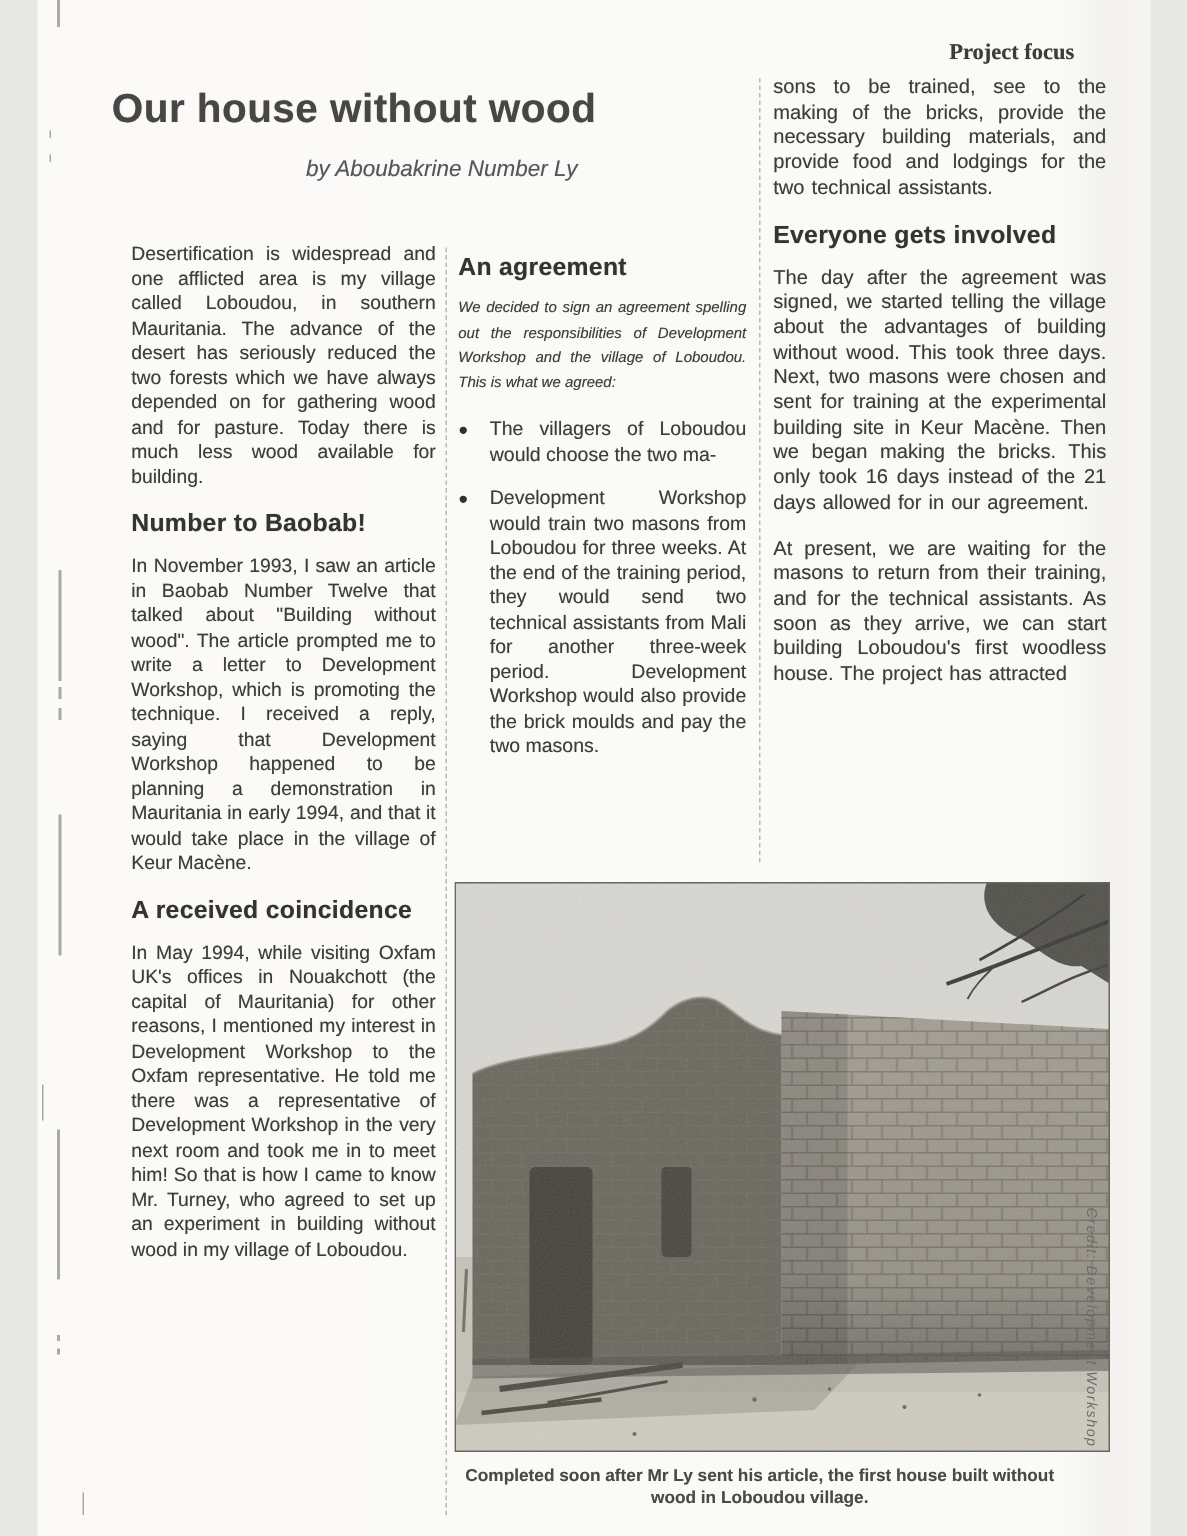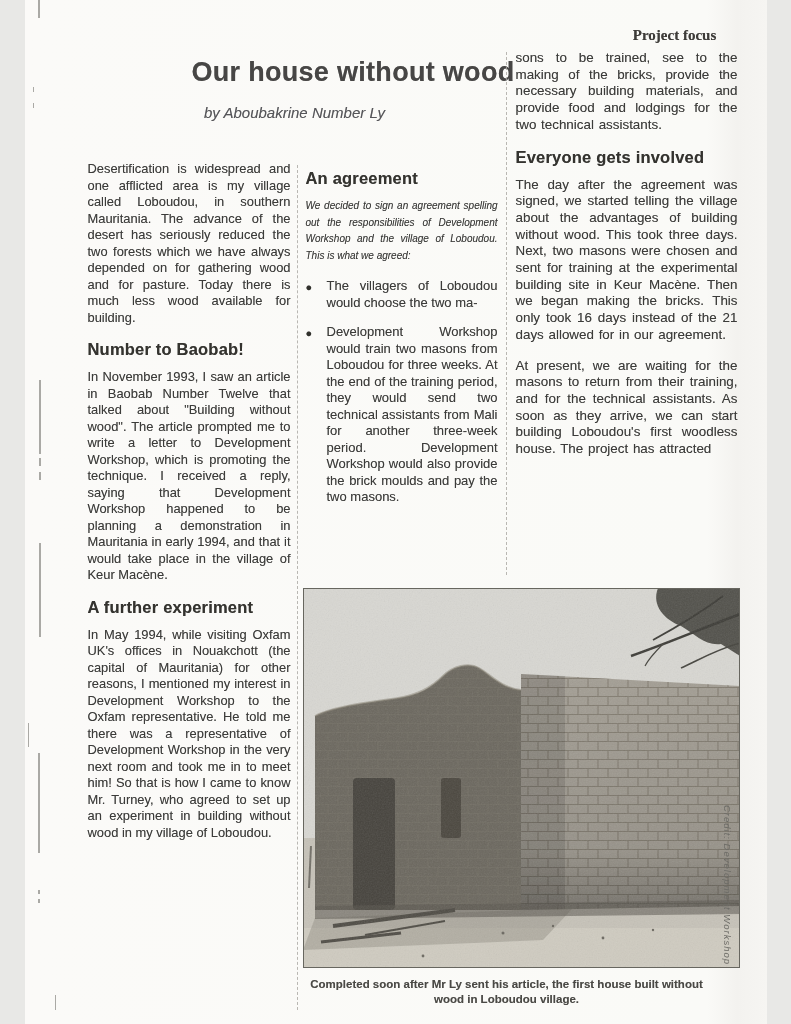--- a/index.html
+++ b/index.html
@@ -18,21 +18,21 @@
   .edge-line{position:absolute;left:753px;top:0;width:1px;height:1024px;background:#dedcd8;}
   
   .tagline{
     position:absolute;left:560px;top:27px;width:180px;
     font-family:"Liberation Serif",serif;font-weight:bold;
     font-size:15px;color:#3e3c39;text-align:center;
     text-shadow:0 0 .5px rgba(50,50,50,.55);
   }
   .title{
     position:absolute;left:50px;top:57px;width:440px;
-    text-align:right;font-size:27px;font-weight:bold;color:#474645;
+    text-align:left;font-size:27px;font-weight:bold;color:#474645;
     letter-spacing:.3px;text-shadow:0 0 .6px rgba(60,60,60,.5);
   }
   .byline{
     position:absolute;left:50px;top:104px;width:440px;
     text-align:center;font-style:italic;font-size:15px;color:#56565a;
     text-shadow:0 0 .5px rgba(70,70,70,.4);
   }
   
   .col{position:absolute;text-align:justify;}
   .col p{margin:0 0 14px 0;font-size:12.9px;line-height:16.5px;
@@ -96,21 +96,21 @@
 
   <div class="col" id="col1">
     <div class="sect">
       <p>Desertification is widespread and one afflicted area is my village called Loboudou, in southern Mauritania. The advance of the desert has seriously reduced the two forests which we have always depended on for gathering wood and for pasture. Today there is much less wood available for building.</p>
     </div>
     <div class="sect">
       <h3>Number to Baobab!</h3>
       <p>In November 1993, I saw an article in Baobab Number Twelve that talked about "Building without wood". The article prompted me to write a letter to Development Workshop, which is promoting the technique. I received a reply, saying that Development Workshop happened to be planning a demonstration in Mauritania in early 1994, and that it would take place in the village of Keur Macène.</p>
     </div>
     <div class="sect">
-      <h3>A further experiment</h3>
+      <h3>A received coincidence</h3>
       <p>In May 1994, while visiting Oxfam UK's offices in Nouakchott (the capital of Mauritania) for other reasons, I mentioned my interest in Development Workshop to the Oxfam representative. He told me there was a representative of Development Workshop in the very next room and took me in to meet him! So that is how I came to know Mr. Turney, who agreed to set up an experiment in building without wood in my village of Loboudou.</p>
     </div>
   </div>
 
   <div class="col" id="col2">
     <div class="sect">
       <h3>An agreement</h3>
       <p>We decided to sign an agreement spelling out the responsibilities of Development Workshop and the village of Loboudou. This is what we agreed:</p>
       <div class="bullet-item">
         <span>The villagers of Loboudou would choose the two ma-</span>

